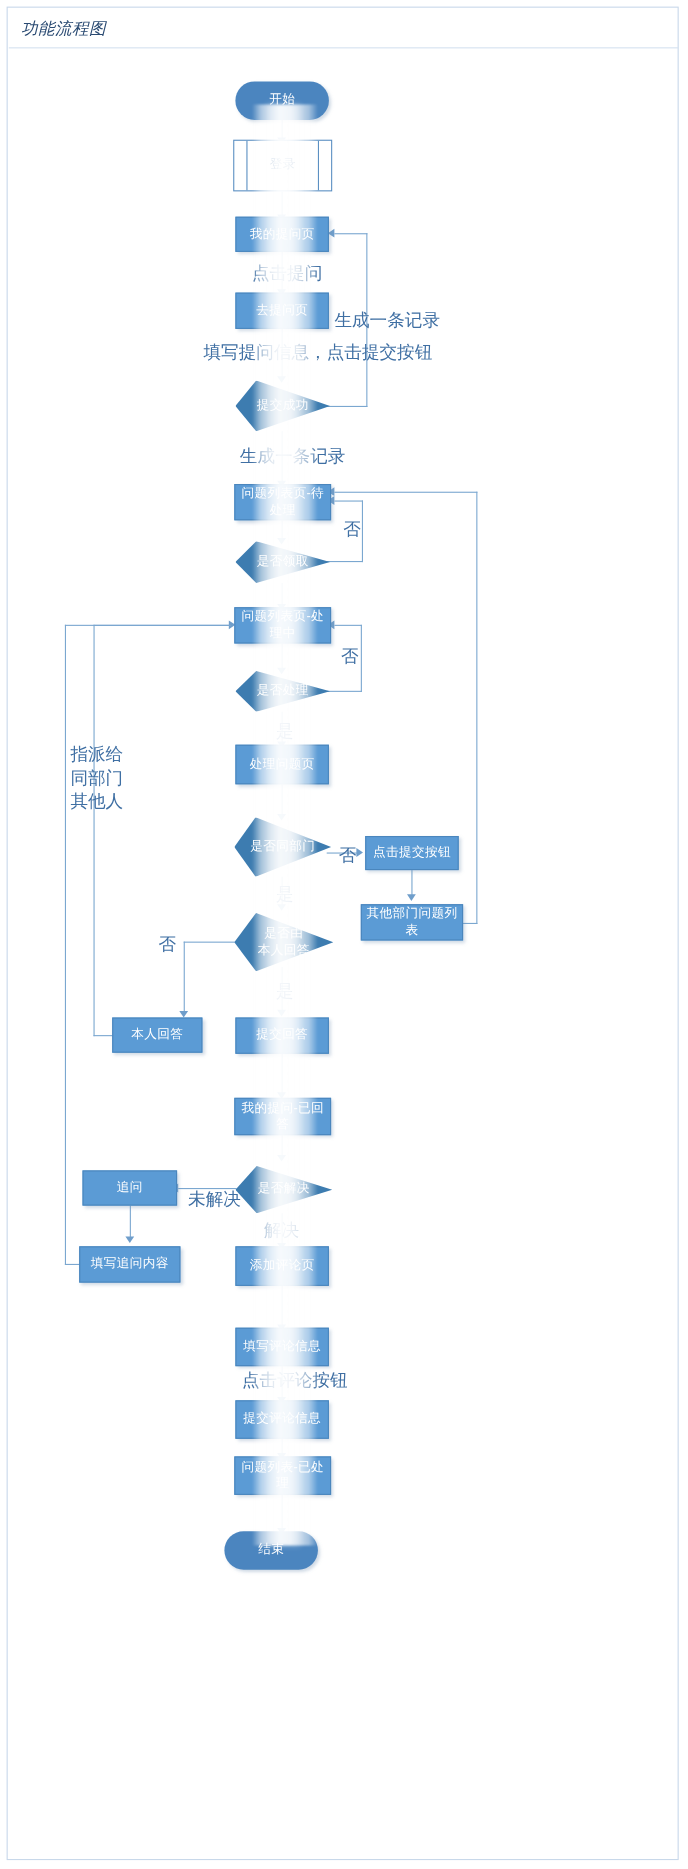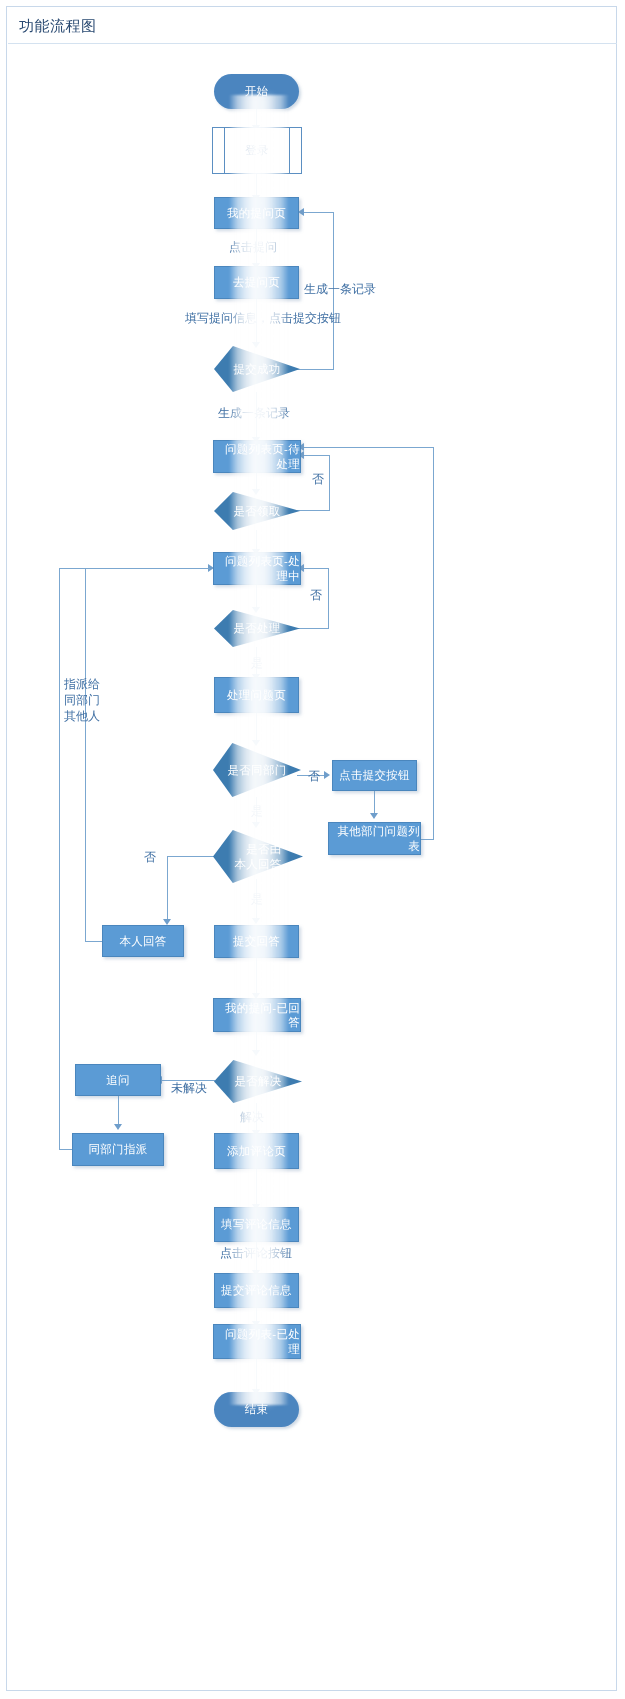--- a/index.html
+++ b/index.html
@@ -14,30 +14,31 @@
     width:611px;height:1685px;
     border:1px solid #c8d8ea;
     background:#ffffff;
     box-sizing:border-box;
   }
   #title{
     position:absolute;left:12px;top:10px;
     font-size:15px;color:#2a4a72;
     letter-spacing:.5px;
     white-space:nowrap;
+    font-style:italic;
   }
   #titlerule{
     position:absolute;left:1px;top:36px;width:609px;height:1px;
     background:#d4e2f0;
   }
   .node{
     position:absolute;
     box-sizing:border-box;
     display:flex;align-items:center;justify-content:center;
-    text-align:right;
+    text-align:center;
     color:#ffffff;
     font-size:11.5px;
     line-height:1.25;
     letter-spacing:.3px;
   }
   
   .term{
     background:#4b85bf;
     border-radius:22px;
     box-shadow:2px 2px 3px rgba(120,150,180,.35);
@@ -86,21 +87,21 @@
     border-bottom:4px solid transparent;
     border-right:6px solid #6f9ecb;
   }
   .arw.right{
     border-top:4px solid transparent;
     border-bottom:4px solid transparent;
     border-left:6px solid #6f9ecb;
   }
   .elbl{
     position:absolute;
-    font-size:12px;color:#3f6fa3;
+    font-size:16px;color:#3f6fa3;
     white-space:nowrap;
     line-height:1.35;
     font-family:Liberation Serif, serif;
   }
   .elbl.multi{white-space:pre-line;}
   
   #glare{
     position:absolute;left:222px;top:88px;width:60px;height:1310px;
     background:linear-gradient(to right,
         rgba(255,255,255,0) 0%,
@@ -306,40 +307,40 @@
   <div class="node dia" style="left:207px;top:1053px;width:88px;height:43px;">
     <span class="dshape"></span>
     <span class="dtxt">是否解决</span>
   </div>
 
   <div class="node proc" style="left:68px;top:1057px;width:86px;height:32px;">
     <span>追问</span>
   </div>
 
   <div class="node proc" style="left:65px;top:1126px;width:92px;height:33px;">
-    <span>同部门指派</span>
+    <span>填写追问内容</span>
   </div>
 
   <div class="node proc" style="left:207px;top:1126px;width:85px;height:36px;">
     <span>添加评论页</span>
   </div>
 
   <div class="node proc" style="left:207px;top:1200px;width:85px;height:35px;">
     <span>填写评论信息</span>
   </div>
 
   <div class="node proc" style="left:207px;top:1266px;width:85px;height:35px;">
     <span>提交评论信息</span>
   </div>
 
   <div class="node proc" style="left:206px;top:1317px;width:88px;height:35px;">
     <span>问题列表-已处理</span>
   </div>
 
-  <div class="node term" style="left:207px;top:1385px;width:85px;height:35px;">
+  <div class="node term" style="left:197px;top:1385px;width:85px;height:35px;">
     <span>结束</span>
   </div>
 
   <div class="elbl" style="left:222px;top:232px;">点击提问</div>
   <div class="elbl" style="left:297px;top:274px;">生成一条记录</div>
   <div class="elbl" style="left:178px;top:303px;">填写提问信息，点击提交按钮</div>
   <div class="elbl" style="left:211px;top:398px;">生成一条记录</div>
   <div class="elbl" style="left:305px;top:464px;">否</div>
   <div class="elbl" style="left:303px;top:580px;">否</div>
   <div class="elbl" style="left:244px;top:648px;">是</div>

